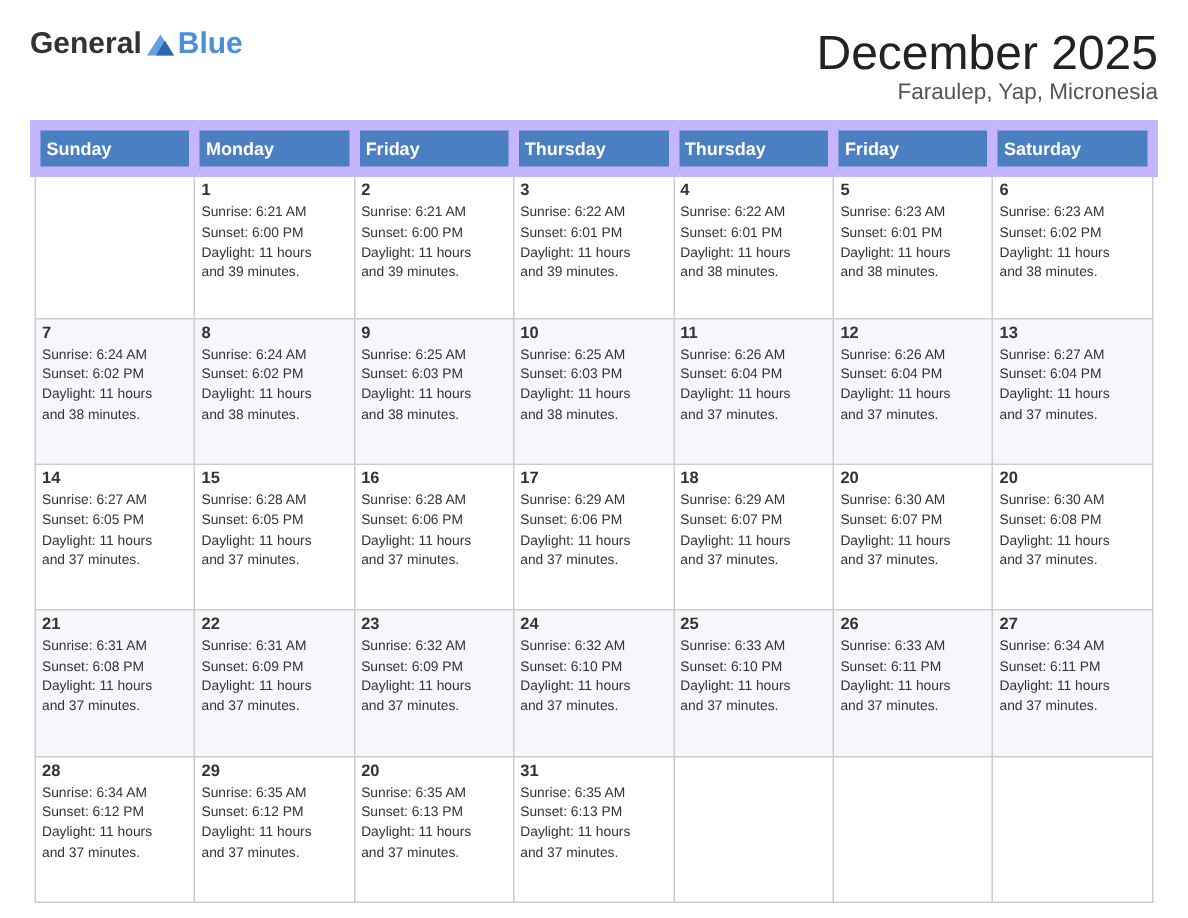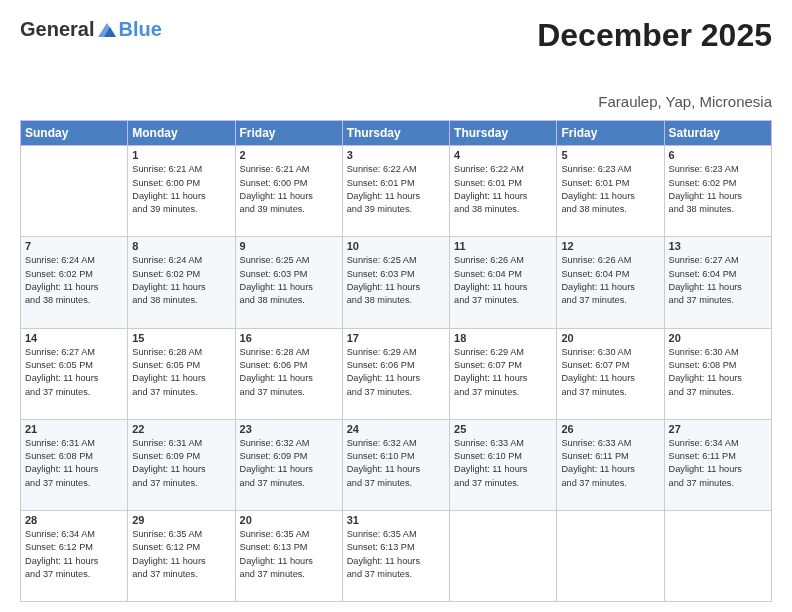--- a/index.html
+++ b/index.html
@@ -45,42 +45,41 @@
       width: 22px;
       height: 22px;
       margin-left: 2px;
       margin-right: 0;
     }
     .title-block {
       text-align: right;
     }
     .month-title {
       font-size: 32px;
-      font-weight: bold;
+      font-weight: normal;
       color: #222;
       line-height: 1.1;
     }
     .location-title {
       font-size: 15px;
       color: #555;
-      margin-top: 40px;
     }
     .calendar-table {
       width: 100%;
       border-collapse: collapse;
       flex: 1;
     }
     .calendar-table th {
       background-color: #4a7fc1;
       color: #fff;
       font-size: 12px;
       font-weight: bold;
       padding: 5px 4px;
       text-align: left;
-      border: 1px solid #c4b5fd;
+      border: 7px solid #c4b5fd;
     }
     .calendar-table td {
       border: 1px solid #ccc;
       vertical-align: top;
       padding: 3px 4px;
       font-size: 9.5px;
       color: #333;
       width: 108px;
       height: 86px;
     }

